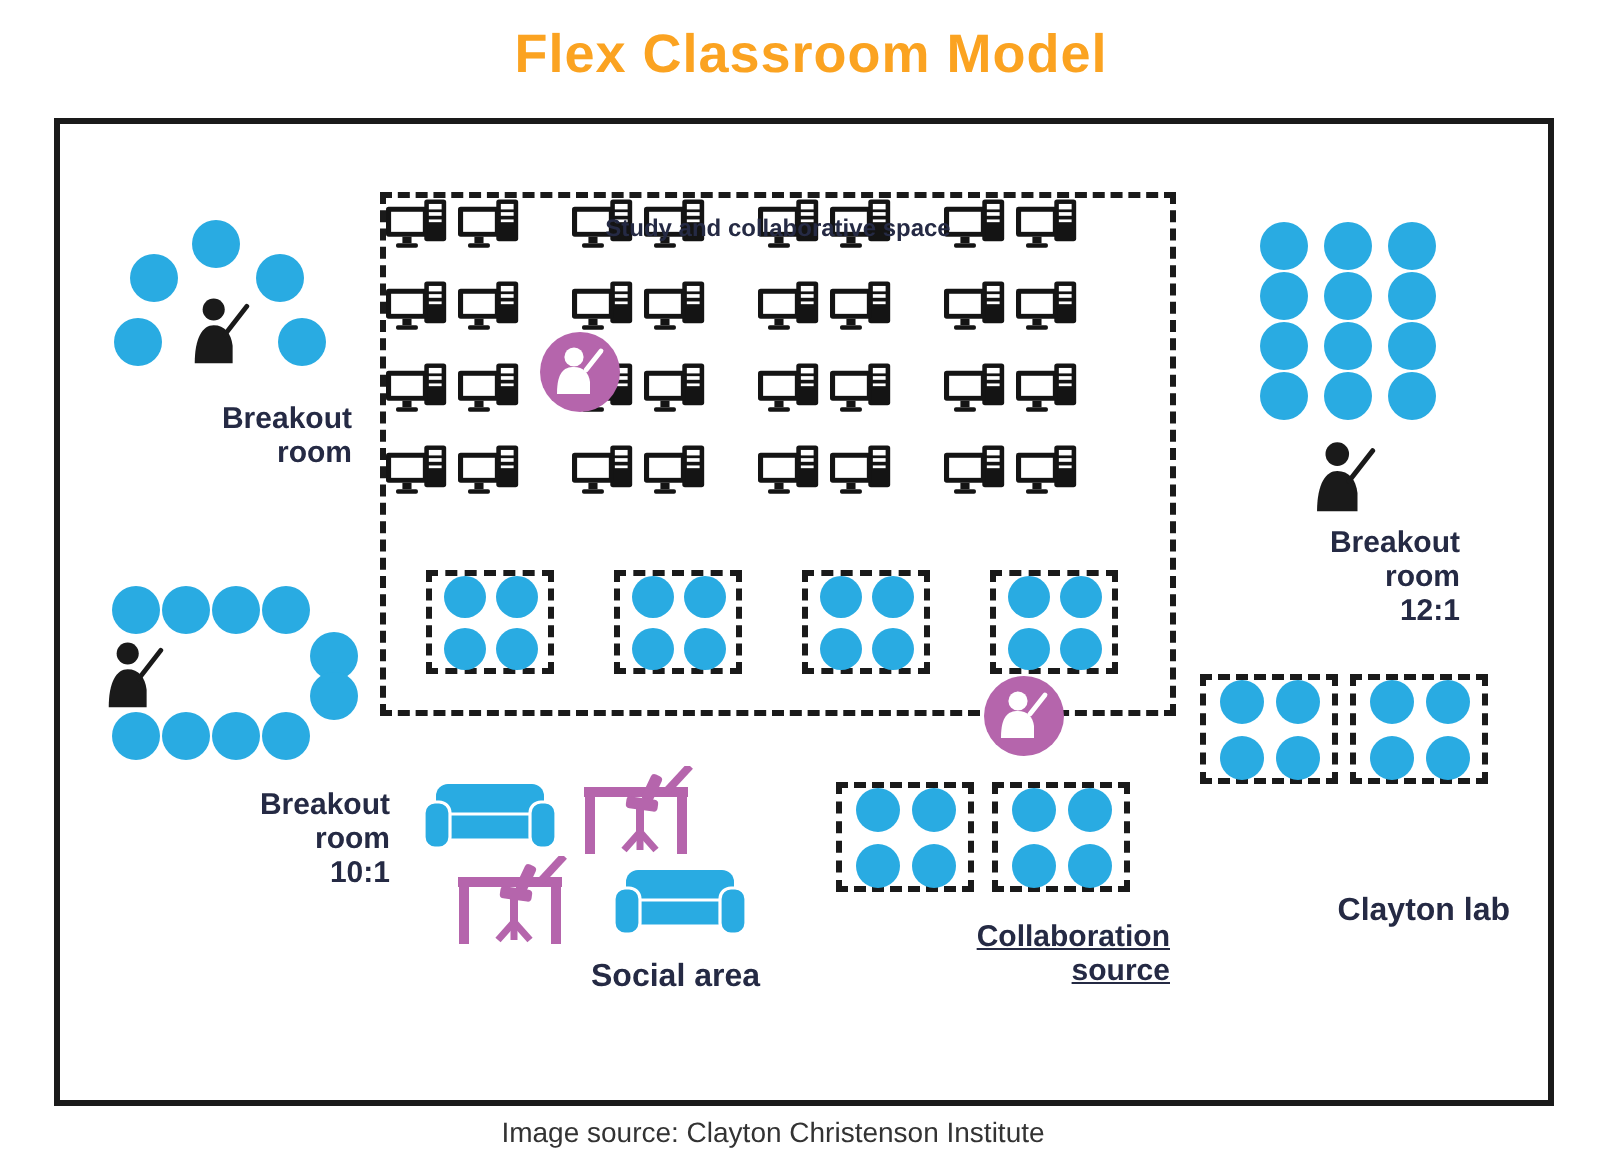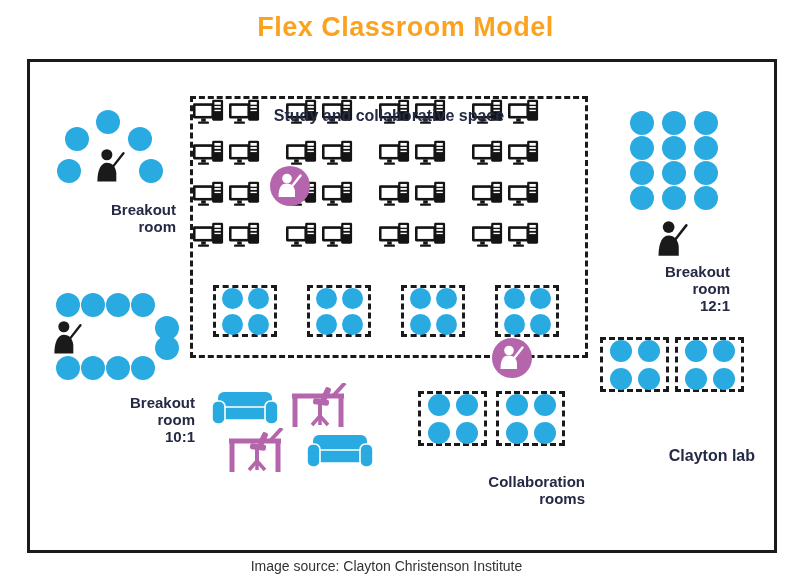--- a/index.html
+++ b/index.html
@@ -54,21 +54,21 @@
   .b10 .room-label { left:0; right:0; top:100px; }
 
   
   .b12 { left:590px; top:49px; width:110px; height:210px; }
   .b12-dots { left:10px; top:0; display:grid; grid-template-columns:repeat(3,24px); column-gap:8px; row-gap:1px; }
   .b12 .teacher { left:36px; top:109px; width:32px; height:36px; }
   .b12 .room-label { left:0; right:0; top:152px; }
 
   
   .study { left:160px; top:34px; width:398px; height:262px; border:3px dashed var(--outline-black,#1a1a1a); overflow:visible; }
-  .study-title { left:0; right:0; top:8px; text-align:center; font-size:16px; font-weight:bold; color:var(--label-dark,#252A44); }
+  .study-title { left:0; right:0; top:8px; text-align:center; font-size:12px; font-weight:bold; color:var(--label-dark,#252A44); }
   .comp-rows { left:26px; top:40px; display:flex; flex-direction:column; gap:15px; }
   .comp-rows, .comp-rows * { position:static; }
   .comp-row { display:flex; gap:26px; }
   .comp-pair { display:flex; gap:5px; }
   .computer { width:31px; height:26px; display:block; }
   .pods-row { left:20px; top:186px; display:flex; gap:30px; }
   .pods-row * { position:static; }
   .pod { width:64px; height:52px; border:3px dashed var(--outline-black,#1a1a1a); display:flex; align-items:center; justify-content:center; }
   .pod-dots { display:grid; grid-template-columns:repeat(2,21px); gap:5px; }
 
@@ -83,21 +83,21 @@
   .desk2  { left:197px; top:366px; width:60px; height:46px; }
   .couch2 { left:277px; top:373px; width:66px; height:34px; }
   .social-label { left:180px; width:170px; top:418px; font-size:16px; }
 
   
   .collab-row { left:388px; top:329px; display:flex; gap:9px; }
   .collab-row * { position:static; }
   .big-pod { width:69px; height:55px; border:3px dashed var(--outline-black,#1a1a1a); display:flex; align-items:center; justify-content:center; }
   .big-pod .pod-dots { grid-template-columns:repeat(2,22px); gap:6px; }
   .big-pod .pod-dots .sdot { width:22px; height:22px; }
-  .collab-label { left:375px; width:180px; top:411px; }
+  .collab-label { left:375px; width:180px; top:398px;text-decoration:underline; }
 
   
   .science-row { left:570px; top:275px; display:flex; gap:6px; }
   .science-row * { position:static; }
   .science-label { left:560px; width:165px; top:385px; font-size:16px; }
 
   .icon { color:#1a1a1a; }
   .icon svg { display:block; width:100%; height:100%; }
   .purple { color:var(--teacher-purple,#B565AC); }
   .blue { color:var(--student-blue,#29ABE2); }
@@ -494,20 +494,23 @@
   <div class="desk2 icon purple">
       <svg>
         <use href="#sym-desk"></use>
       </svg>
     </div>
   <div class="couch2 icon blue">
       <svg>
         <use href="#sym-couch"></use>
       </svg>
     </div>
+  <div class="room-label social-label">
+    <span>Social area</span>
+  </div>
 
   <div class="collab-row">
     <div class="big-pod">
       <div class="pod-dots">
         <div class="sdot"></div>
       <div class="sdot"></div>
           <div class="sdot"></div>
           <div class="sdot"></div>
         </div>
     </div>
@@ -515,21 +518,21 @@
       <div class="pod-dots">
         <div class="sdot"></div>
       <div class="sdot"></div>
           <div class="sdot"></div>
           <div class="sdot"></div>
         </div>
     </div>
     </div>
   <div class="room-label collab-label">
     <span>Collaboration</span>
-    <span>rooms</span>
+    <span>source</span>
   </div>
 
   <div class="science-row">
     <div class="big-pod">
       <div class="pod-dots">
         <div class="sdot"></div>
       <div class="sdot"></div>
           <div class="sdot"></div>
           <div class="sdot"></div>
         </div>

